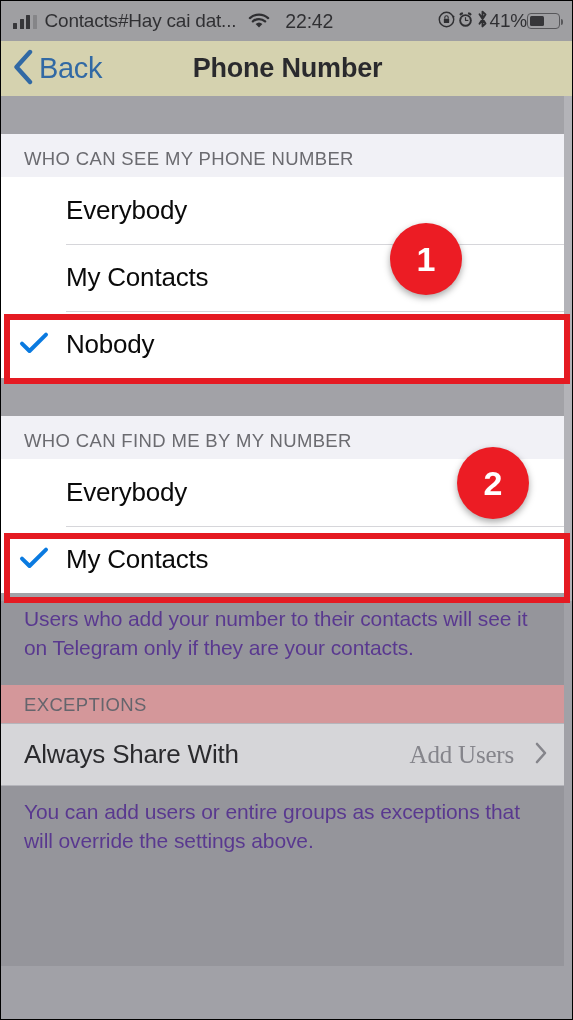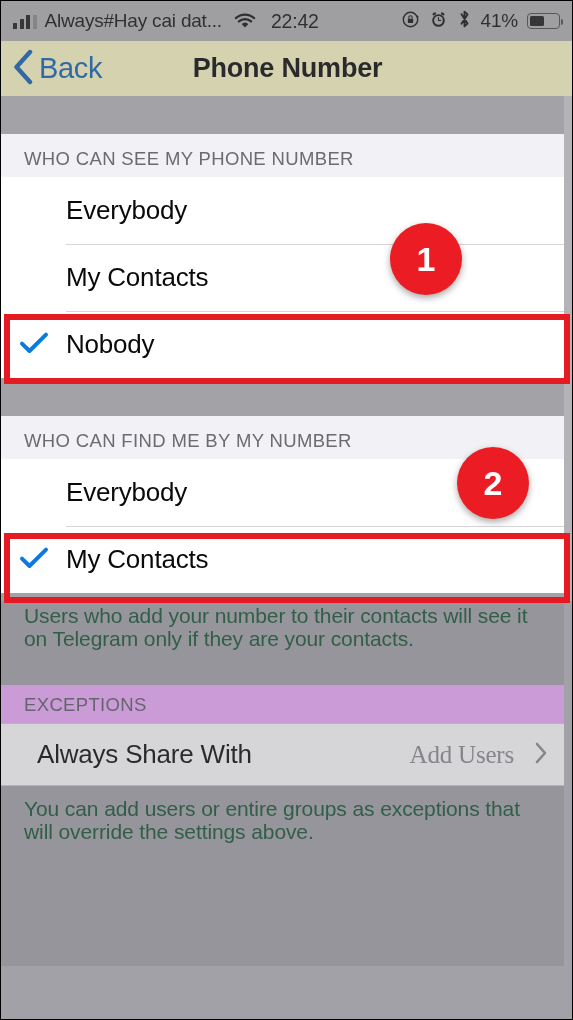--- a/index.html
+++ b/index.html
@@ -37,21 +37,20 @@
   }
   .status-left {
     display: flex;
     align-items: center;
     flex: 1 1 auto;
     min-width: 0;
   }
   .status-right {
     display: flex;
     align-items: center;
-    gap: 9px;
     flex: 0 0 auto;
   }
   .signal-bars {
     display: flex;
     align-items: flex-end;
     gap: 2.5px;
     height: 15px;
     margin-right: 8px;
   }
   .signal-bars i {
@@ -194,23 +193,23 @@
     font-size: 26px;
     color: #0a0a0a;
     letter-spacing: -0.2px;
   }
 
   .footer-note {
     background: #a2a2a7;
     width: 100%;
     box-sizing: border-box;
     padding: 11px 28px 0 23px;
-    color: #14532d;
+    color: #4c1d95;
     font-size: 21px;
-    line-height: 23px;
+    line-height: 29px;
     letter-spacing: -0.1px;
   }
 
   .disclosure-row {
     position: relative;
     background: #ffffff;
     width: 100%;
     height: 63px;
     display: flex;
     align-items: center;
@@ -223,21 +222,20 @@
   .disclosure-row .sep-bot {
     position: absolute; left: 0; right: 0;
     height: 1px; background: #d0d0d4;
   }
   .disclosure-row .sep-top { top: 0; }
   .disclosure-row .sep-bot { bottom: 0; }
   .dis-title {
     font-size: 26px;
     color: #0a0a0a;
     letter-spacing: -0.2px;
-    margin-left: 13px;
   }
   .dis-right {
     display: flex;
     align-items: center;
     gap: 20px;
     font-family: Liberation Serif, serif;
   }
   .dis-value {
     font-size: 25px;
     color: #8b8b90;
@@ -280,21 +278,21 @@
 <div id="screen">
 
   <div class="status-bar">
     <div class="status-left">
       <span class="signal-bars">
         <i></i>
           <i></i>
           <i></i>
           <i></i>
       </span>
-      <span class="carrier-text">Always#Hay cai dat...</span>
+      <span class="carrier-text">Contacts#Hay cai dat...</span>
       <span class="wifi-icon">
         <svg width="24" height="18" viewBox="0 0 24 18">
           <path d="M12 15.6 L8.6 11.9 a5.1 5.1 0 0 1 6.8 0 Z" fill="#111"></path>
           <path d="M5.9 9.4 a9.2 9.2 0 0 1 12.2 0" stroke="#111" stroke-width="2.3" fill="none" stroke-linecap="round"></path>
           <path d="M2.9 6.1 a13.6 13.6 0 0 1 18.2 0" stroke="#111" stroke-width="2.3" fill="none" stroke-linecap="round"></path>
         </svg>
       </span>
       <span class="clock-text">22:42</span>
     </div>
     <div class="status-right">
@@ -387,21 +385,21 @@
           <svg width="30" height="24" viewBox="0 0 30 24">
             <path d="M3 12.6 L10.5 20 L27 3.6" fill="none" stroke="#0a7ae0" stroke-width="4" stroke-linecap="round" stroke-linejoin="round"></path>
           </svg>
         </span>
       </div>
       <span class="opt-label">My Contacts</span>
     </div>
 
     <div class="footer-note" style="height:92px">Users who add your number to their contacts will see it on Telegram only if they are your contacts.</div>
 
-    <div class="section-header" style="height:38px;background:#f0abfc;color:#5d5d64">EXCEPTIONS</div>
+    <div class="section-header" style="height:38px;background:#fca5a5;color:#5d5d64">EXCEPTIONS</div>
 
     <div class="disclosure-row">
       <div class="sep-top"></div>
       <div class="sep-bot"></div>
       <span class="dis-title">Always Share With</span>
       <span class="dis-right">
         <span class="dis-value">Add Users</span>
         <span>
           <svg width="14" height="24" viewBox="0 0 14 24">
             <path d="M3 3 L11 12 L3 21" fill="none" stroke="#8b8b90" stroke-width="2.6" stroke-linecap="round" stroke-linejoin="round"></path>

